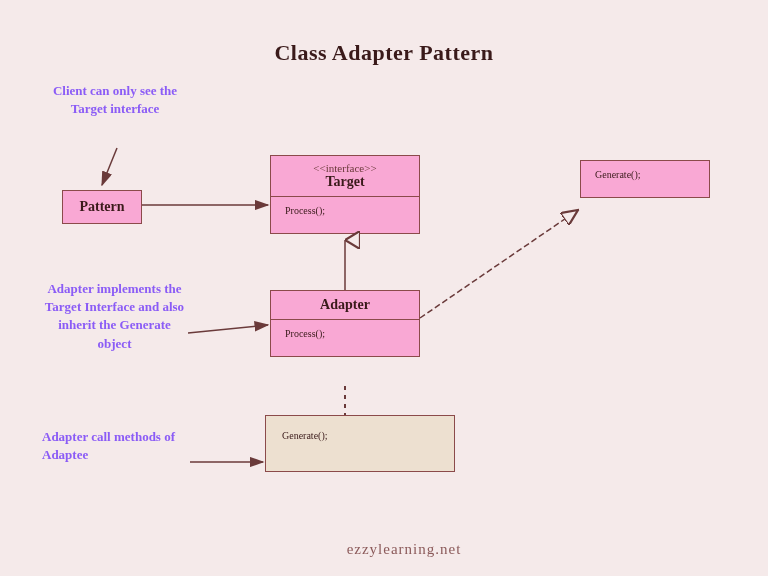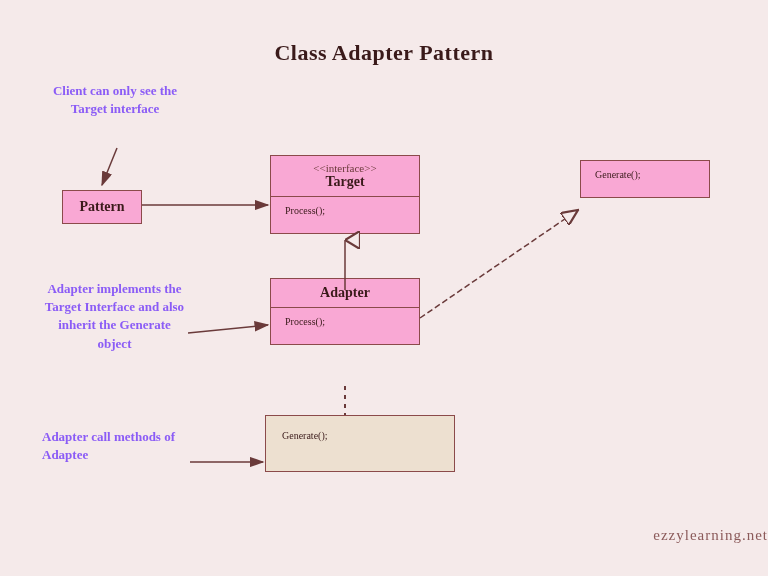--- a/index.html
+++ b/index.html
@@ -79,21 +79,21 @@
     
     #adaptee-box {
       left: 580px;
       top: 160px;
       width: 130px;
     }
 
     
     #adapter-box {
       left: 270px;
-      top: 278px;
+      top: 290px;
       width: 150px;
     }
 
     
     #generate-box {
       left: 265px;
       top: 415px;
       width: 190px;
       background: #ede0d0;
       border: 1.5px solid #8b4a4a;
@@ -130,23 +130,23 @@
     #ann-adaptee {
       left: 42px;
       top: 428px;
       width: 145px;
       text-align: left;
     }
 
     
     .footer {
       position: absolute;
-      bottom: 32px;
+      bottom: 18px;
       left: 0; right: 0;
-      text-align: right;
+      text-align: center;
       font-size: 15px;
       color: #8b5a5a;
       letter-spacing: 1px;
       padding-left: 40px;
     }
 
     
     #arrows-svg {
       position: absolute;
       top: 0; left: 0;

